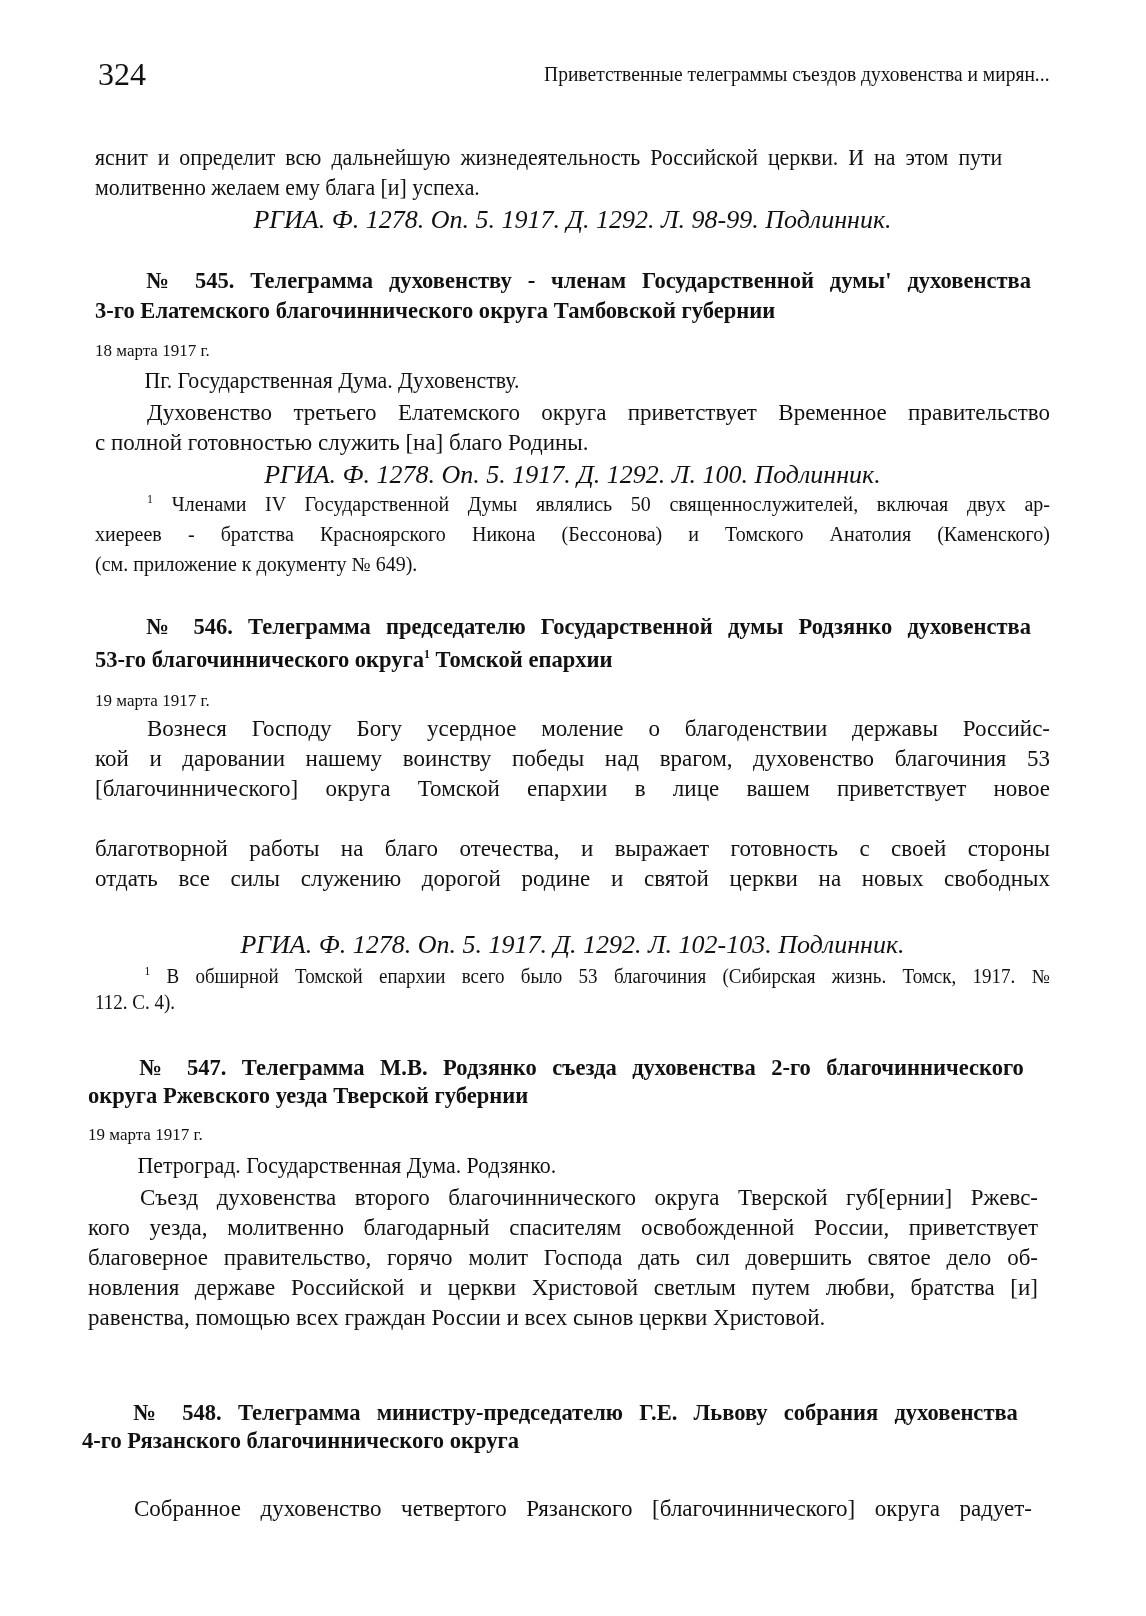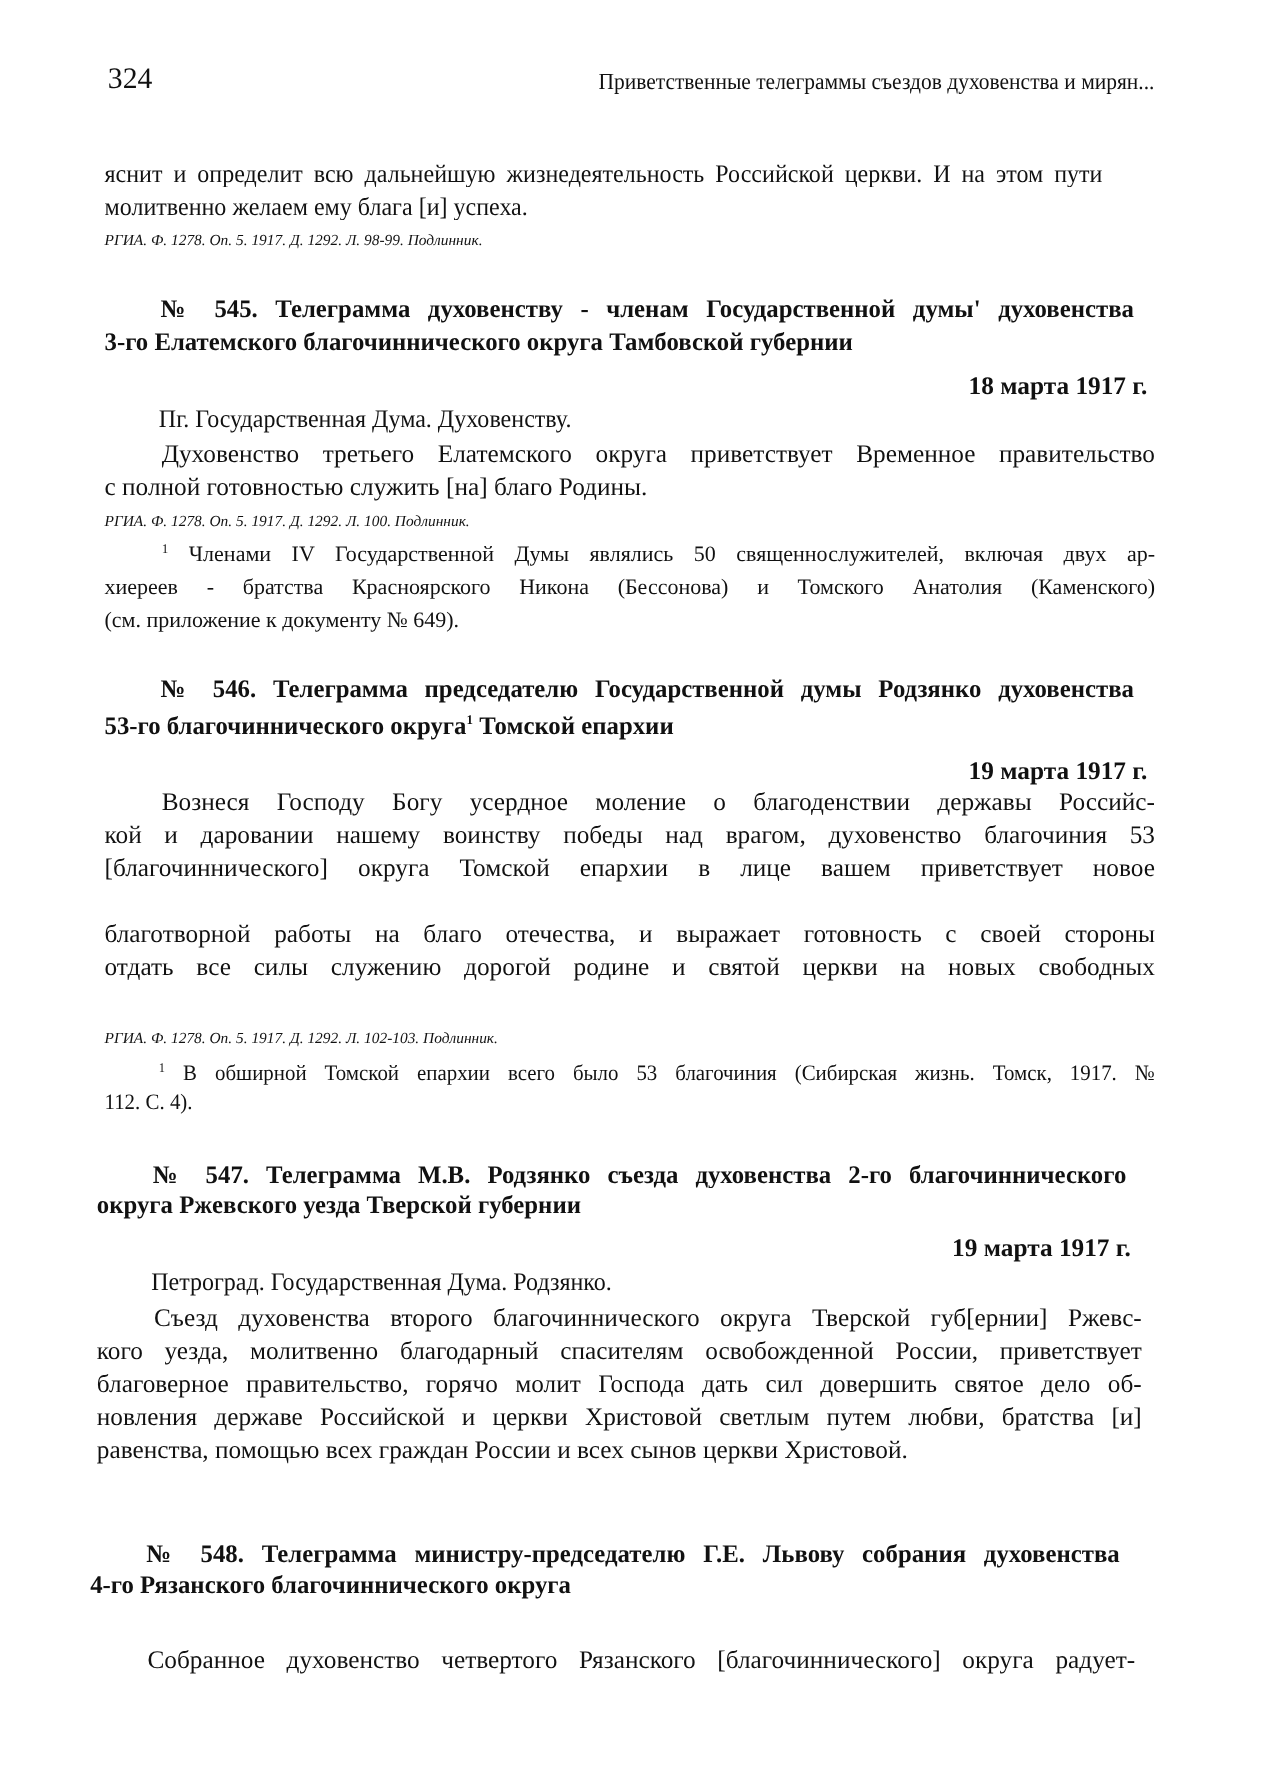--- a/index.html
+++ b/index.html
@@ -1,26 +1,26 @@
 <!DOCTYPE html>
 <html><head>
 <meta charset="utf-8">
 <style>
   html, body { margin: 0; padding: 0; background: #ffffff; }
   body { width: 1146px; height: 1616px; position: relative; overflow: hidden; color: #111111; font-family: "Liberation Serif", serif; }
   .page { position: absolute; left: 0; top: 0; width: 1146px; height: 1616px; }
   .abs { position: absolute; white-space: nowrap; }
-  .pnum { left: 98px; top: 56px; font-size: 27px; }
+  .pnum { left: 98px; top: 56px; font-size: 32px; }
   .running { right: 96px; top: 62px; font-size: 21px; transform: scaleX(0.93); transform-origin: right top; }
   .line { position: absolute; left: 95px; width: 955px; font-size: 23px; line-height: 30px; white-space: nowrap; }
   .just { text-align: justify; text-align-last: justify; }
   .indent { padding-left: 52px; box-sizing: border-box; }
   .title { font-size: 23px; font-weight: bold; transform: scaleX(0.98); transform-origin: left top; }
-  .date { text-align: right; font-weight: bold; font-size: 23px; }
-  .src { text-align: left; font-style: italic; font-size: 14px; }
+  .date { text-align: left; font-weight: normal; font-size: 17px; }
+  .src { text-align: center; font-style: italic; font-size: 26px; }
   .fn { font-size: 20px; line-height: 28px; }
   sup { font-size: 12px; vertical-align: super; line-height: 0; }
   .narrow { transform: scaleX(0.95); transform-origin: left top; }
 </style>
 </head>
 <body>
 
 <div class="page">
 
   <div class="abs pnum">324</div>

